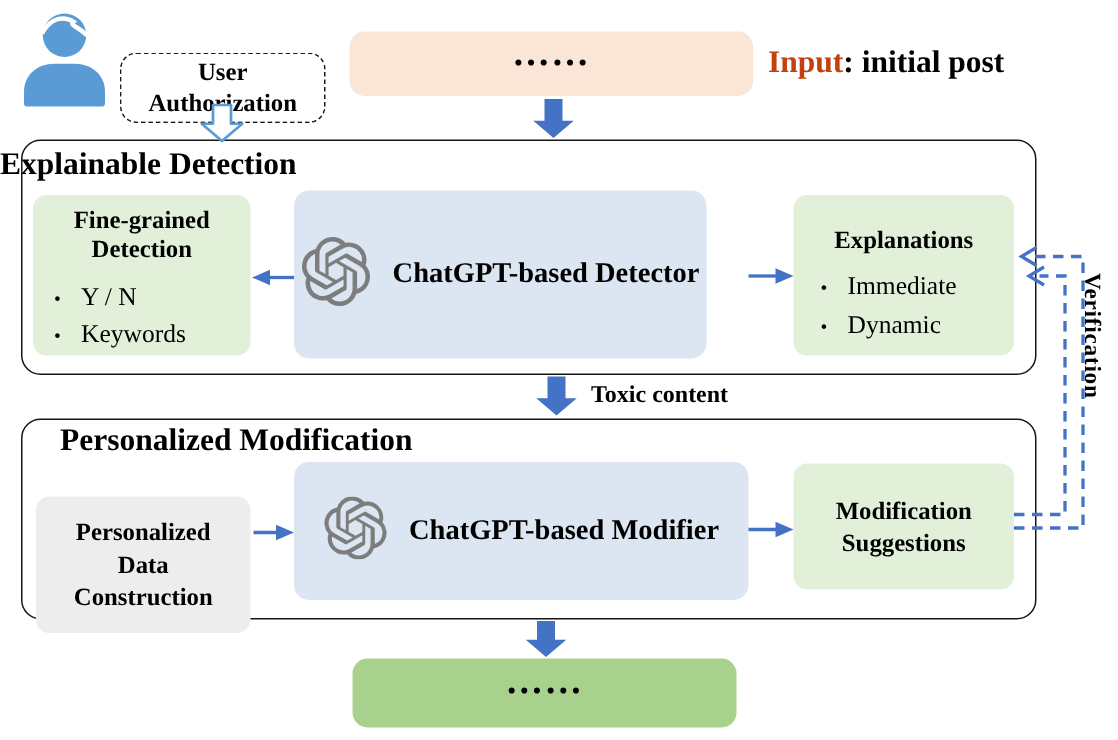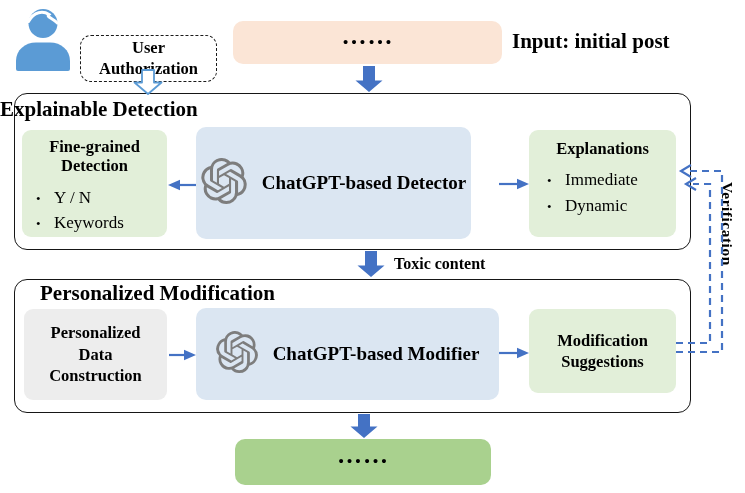--- a/index.html
+++ b/index.html
@@ -15,40 +15,40 @@
     border:1.6px dashed #1a1a1a;border-radius:11px;background:#fff;
     display:flex;align-items:center;justify-content:center;text-align:center;
     font-weight:bold;font-size:16.5px;line-height:1.22;padding:0 6px;box-sizing:border-box;
   }
   #input-post-box{
     left:233px;top:21px;width:269px;height:43px;background:#fbe5d6;border-radius:10px;
     display:flex;align-items:center;justify-content:center;
   }
   .dots-text{font-weight:bold;font-size:25px;letter-spacing:1px;position:relative;top:-7px;}
   #input-caption{left:512px;top:29px;font-weight:bold;font-size:21px;white-space:nowrap;}
-  .caption-blue{color:#000000;}
+  .caption-blue{color:#c2410c;}
   
   .section-frame{
     border:1.9px solid #161616;border-radius:13px;background:#fff;box-sizing:border-box;
   }
   #detection-frame{left:14px;top:93px;width:677px;height:157px;}
   #modification-frame{left:14px;top:279px;width:677px;height:134px;}
   .section-title{
     position:absolute;left:0;right:0;
     font-weight:bold;font-size:21px;
   }
   #detection-title{top:97px;}
   #modification-title{top:281px;padding-left:40px;}
   
   .green-box{background:#e2efd9;border-radius:9px;box-sizing:border-box;}
   .blue-box{background:#dbe6f2;border-radius:10px;box-sizing:border-box;
     display:flex;align-items:center;justify-content:center;gap:15px;}
-  .gray-box{background:#ededed;border-radius:9px;box-sizing:border-box;}
+  .gray-box{background:#ededed;border-radius:9px;box-sizing:border-box;margin-top:22px;}
   #fine-grained-box{left:22px;top:130px;width:145px;height:107px;padding-top:7px;}
-  #explanations-box{left:529px;top:130px;width:147px;height:107px;padding-top:9px;}
+  #explanations-box{left:529px;top:130px;width:147px;height:107px;padding-top:20px;}
   #detector-box{left:196px;top:127px;width:275px;height:112px;}
   #modifier-box{left:196px;top:308px;width:303px;height:92px;}
   #data-construction-box{
     left:24px;top:309px;width:143px;height:91px;
     display:flex;align-items:center;justify-content:center;text-align:center;
     font-weight:bold;font-size:16.5px;line-height:1.3;padding:0 14px;
   }
   #suggestions-box{
     left:529px;top:309px;width:147px;height:84px;
     display:flex;align-items:center;justify-content:center;text-align:center;

